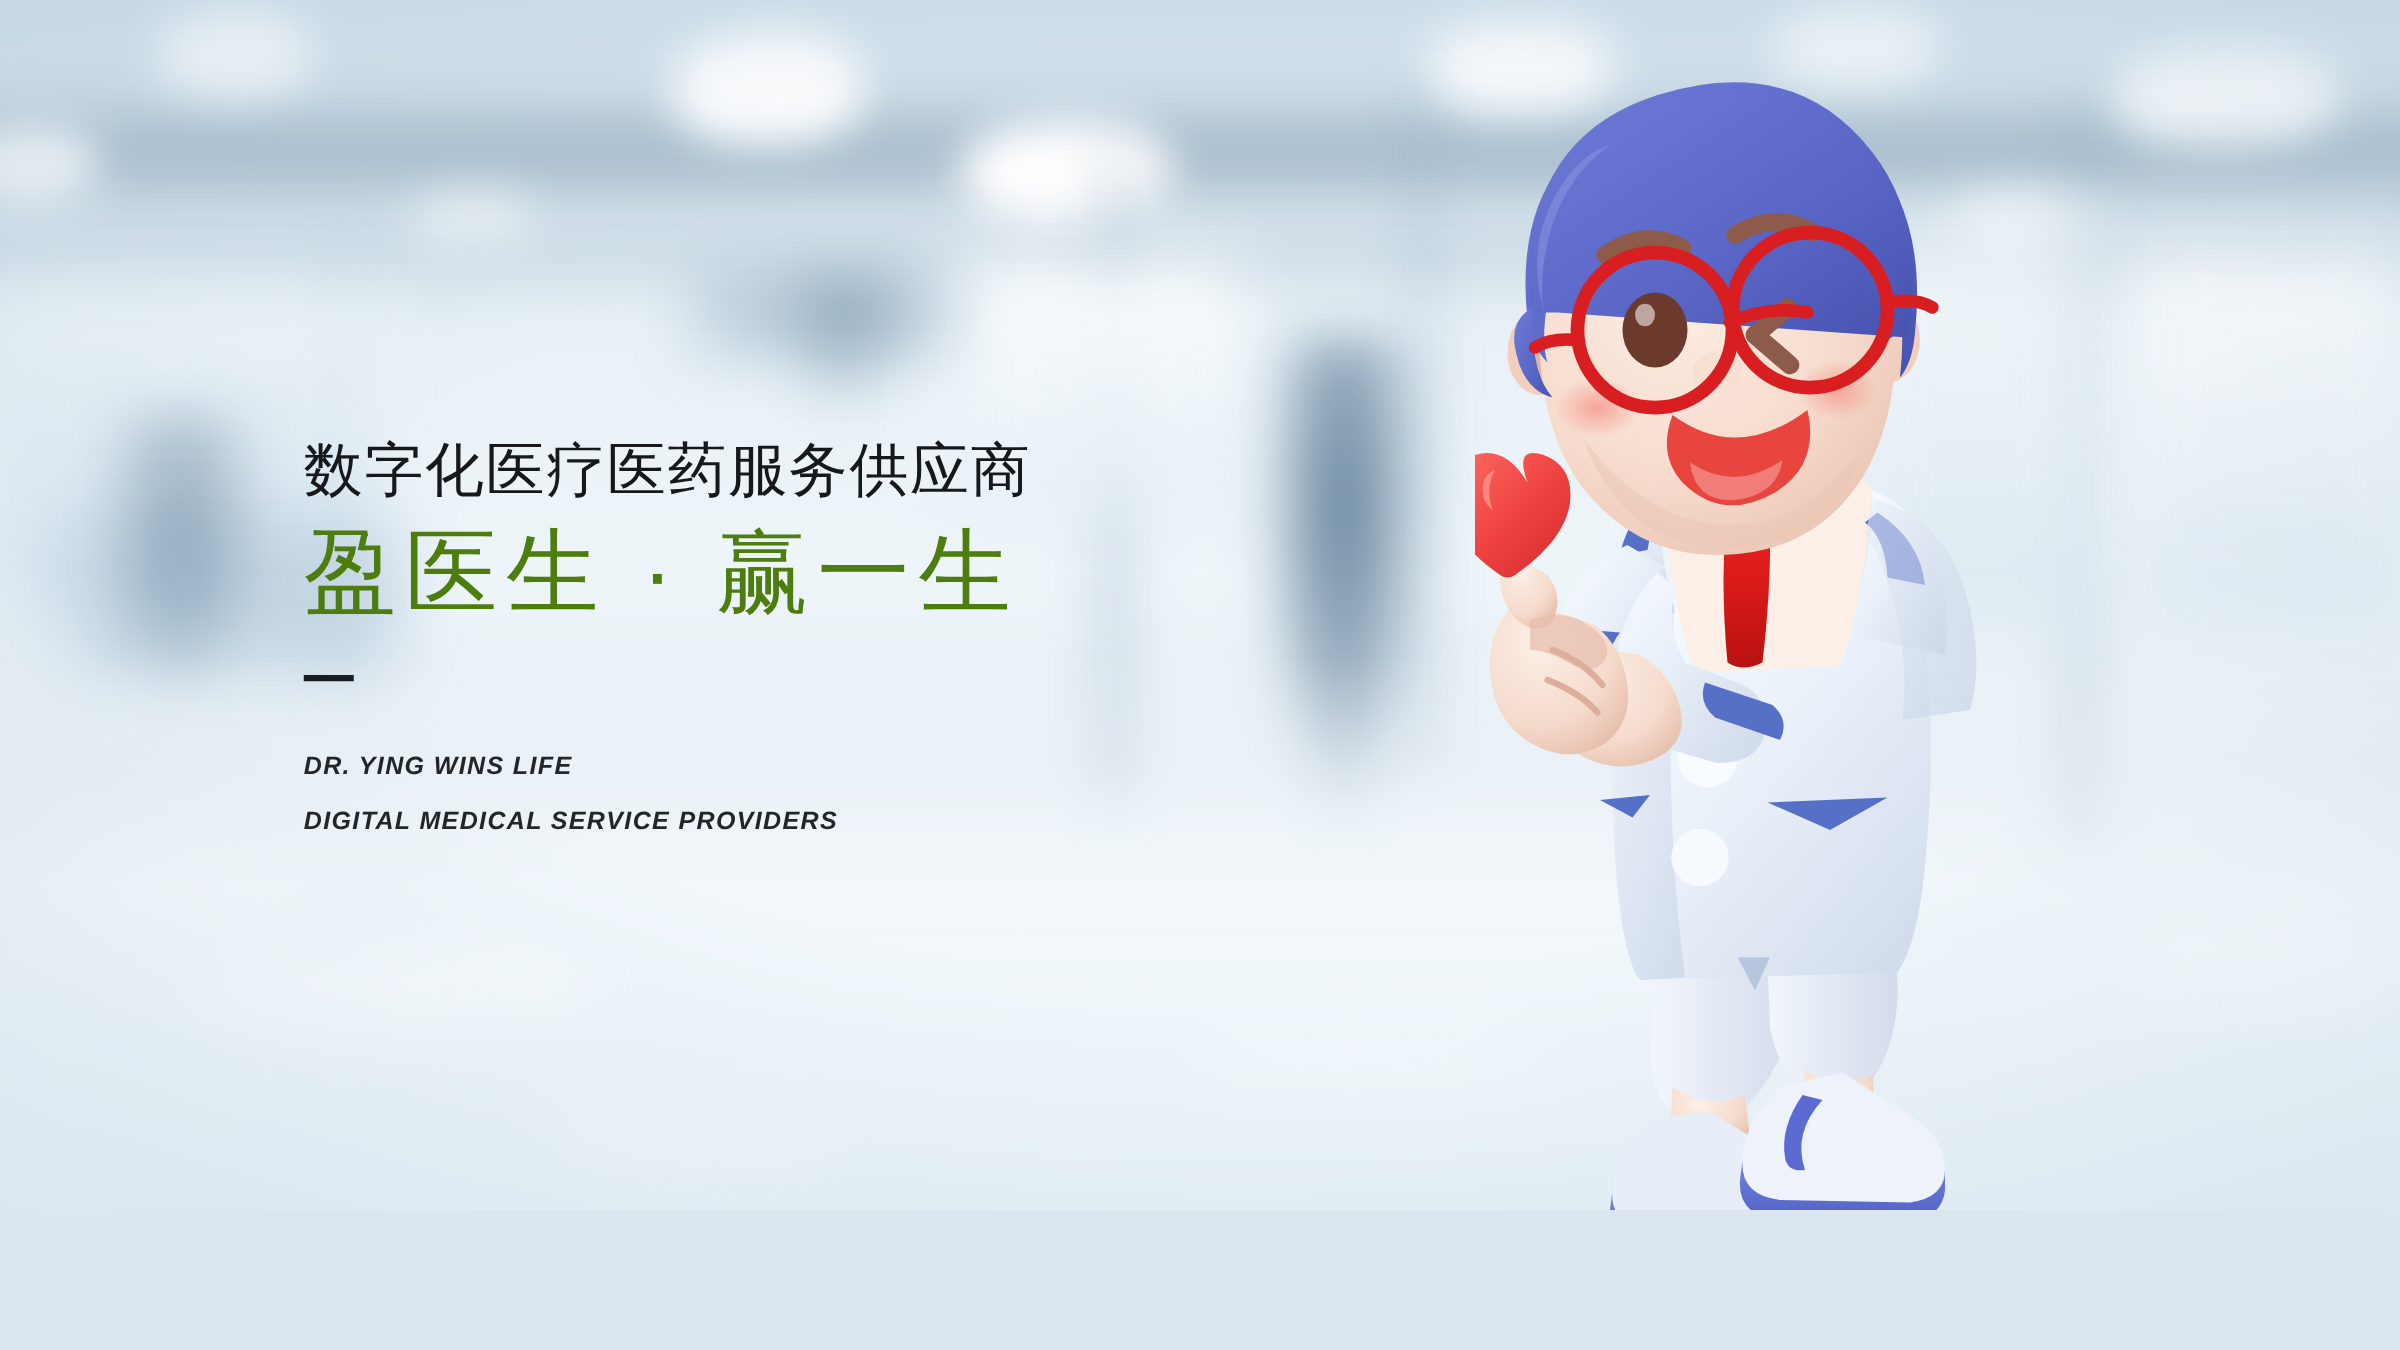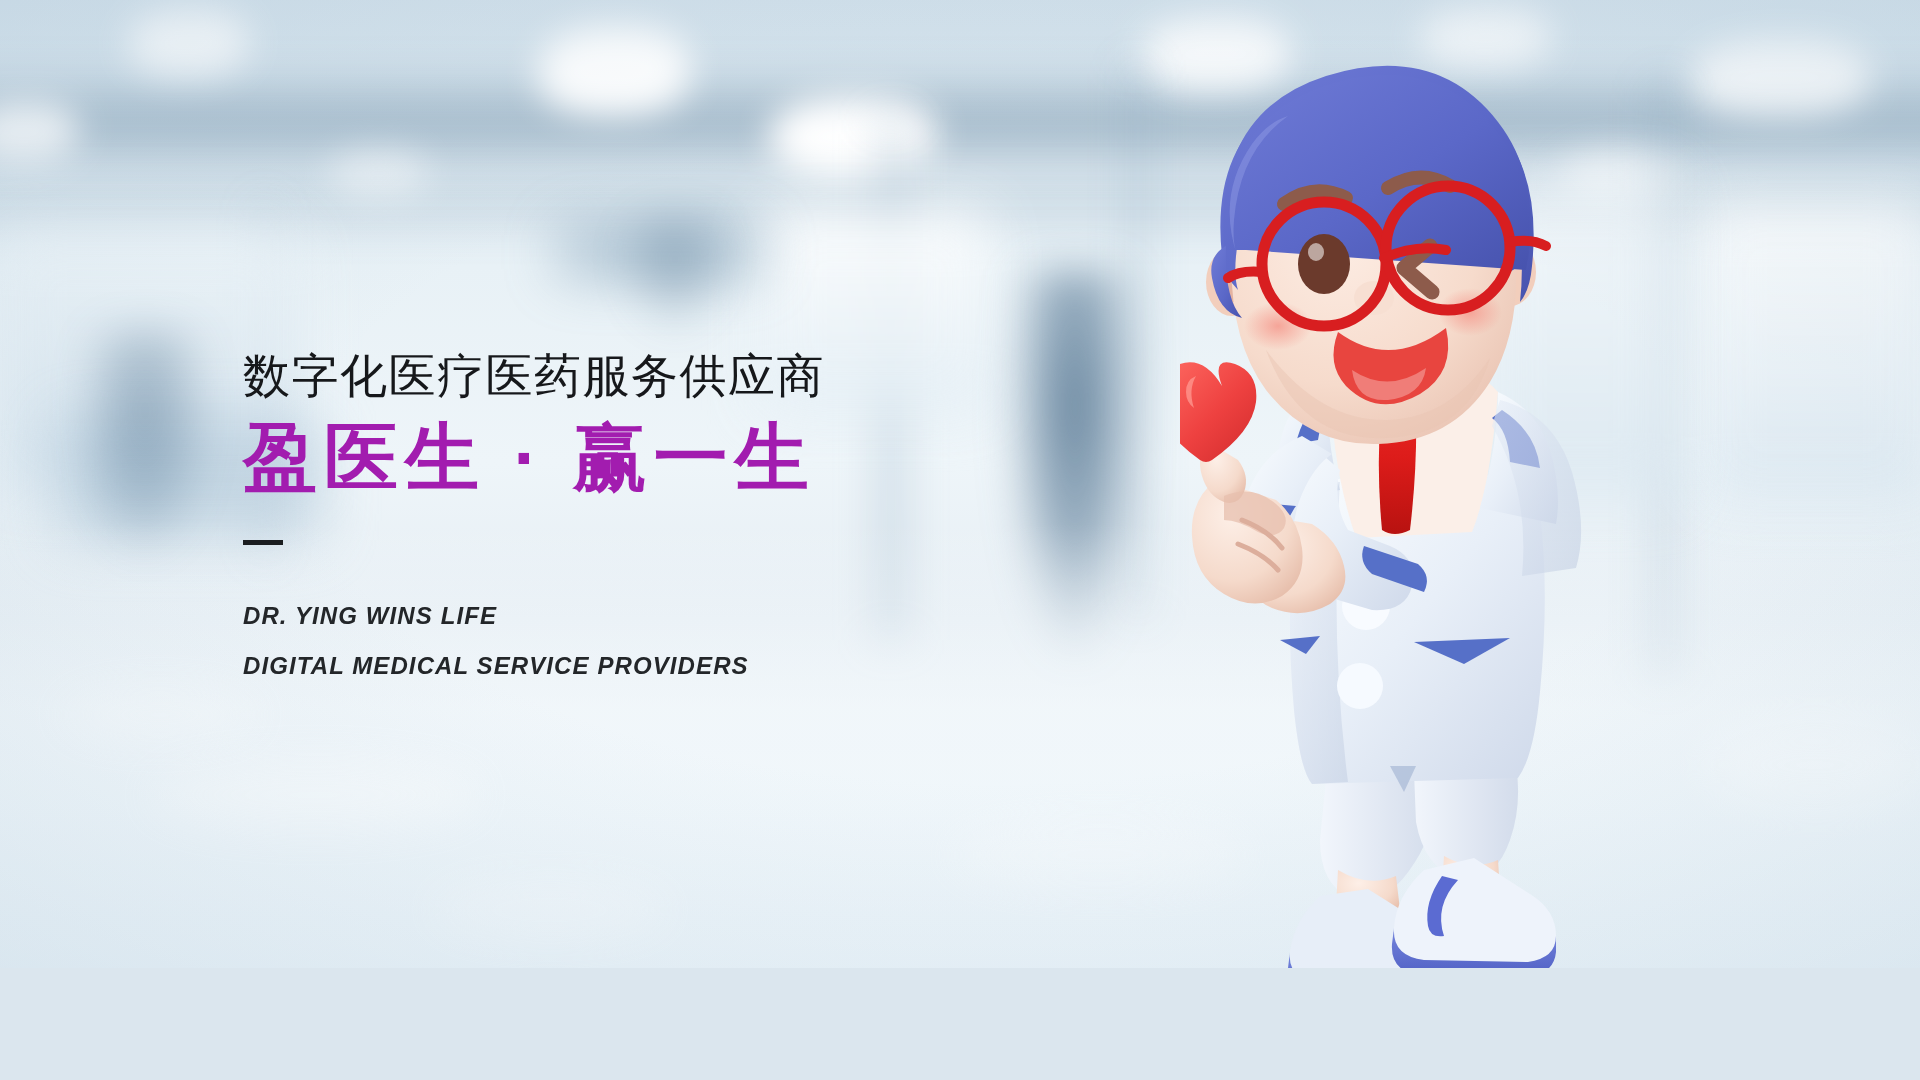--- a/index.html
+++ b/index.html
@@ -99,35 +99,35 @@
     line-height:1.12;
     letter-spacing:1.5px;
     color:#16181b;
     font-weight:400;
     white-space:nowrap;
   }
   .headline {
     margin-top:14px;
     font-size:74px;
     line-height:1.12;
-    font-weight:700;
-    color:#a21caf;
+    font-weight:400;
+    color:#4d7c0f;
     letter-spacing:7px;
     white-space:nowrap;
   }
   .rule {
     margin-top:40px;
     width:40px; height:5px;
     background:#1a1d20;
   }
   .en {
     margin-top:52px;
     font-style:italic;
     font-weight:600;
-    font-size:24px;
+    font-size:20px;
     letter-spacing:1.1px;
     color:#232629;
     line-height:1.62;
     white-space:nowrap;
   }
 
   
   .char {
     position:absolute;
     left:1180px; top:50px;

